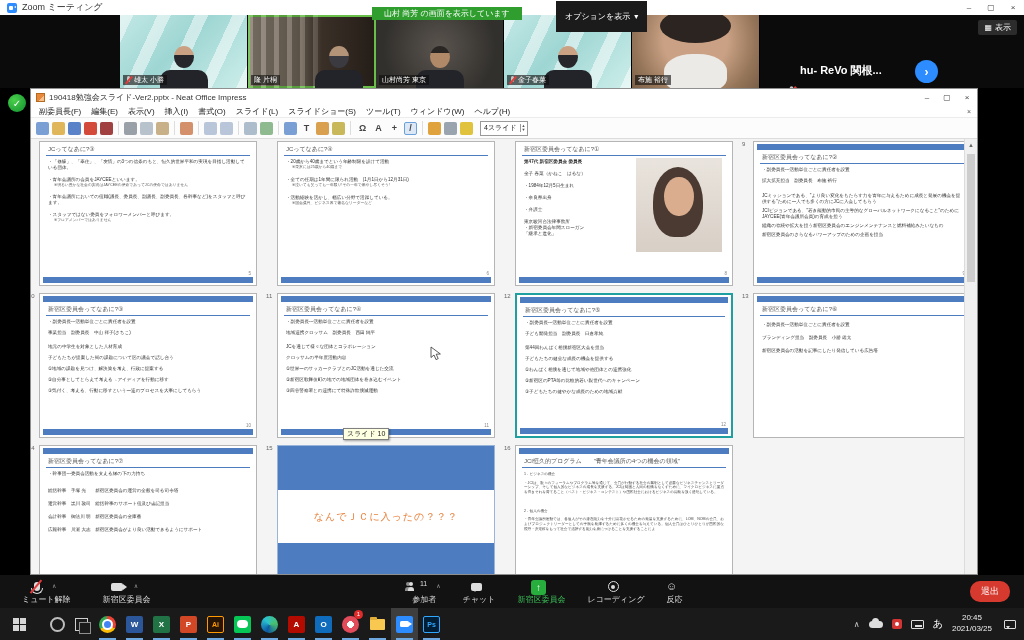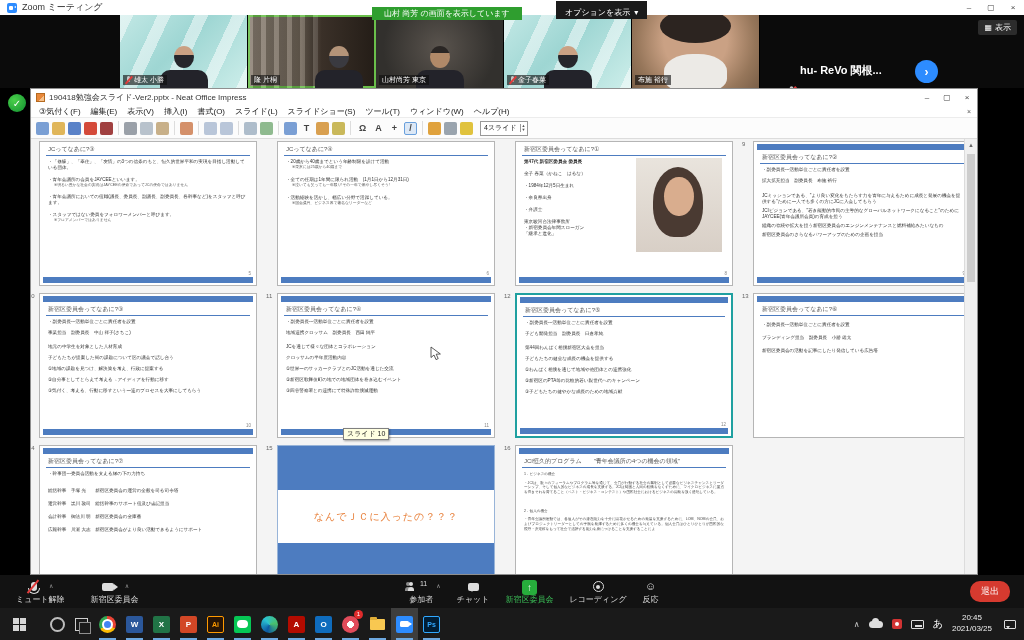--- a/index.html
+++ b/index.html
@@ -7,21 +7,21 @@
   body { position:relative; overflow:hidden; background:#000;
          font-family:"Liberation Sans","DejaVu Sans",sans-serif; }
 
   
   .ztb { position:absolute; left:0; top:0; width:1024px; height:15px; background:#fff;
          display:flex; align-items:center; font-size:9px; color:#333; z-index:30; }
   .ztb-appicon { width:10px; height:10px; border-radius:2px; background:#2d8cff; margin:0 5px 0 7px; position:relative; }
   .ztb-appicon::after { content:""; position:absolute; left:2px; top:3px; width:4px; height:4px; background:#fff; border-radius:1px; }
   .ztb-appicon::before { content:""; position:absolute; right:1px; top:3.5px; border-top:1.5px solid transparent; border-bottom:1.5px solid transparent; border-right:2.5px solid #fff; }
   .share-banner { position:absolute; left:372px; top:7px; height:13px; line-height:13px; background:#2f9e2f; color:#fff; font-size:8px; padding:0 12px; }
-  .options-btn { position:absolute; left:556px; top:1px; height:18px; line-height:13px; background:#1b1b1b; color:#fff; font-size:8px; padding:0 9px; display:flex; align-items:flex-end; gap:4px; }
+  .options-btn { position:absolute; left:556px; top:1px; height:31px; line-height:13px; background:#1b1b1b; color:#fff; font-size:8px; padding:0 9px; display:flex; align-items:center; gap:4px; }
   .wctl { position:absolute; right:0; top:0; height:15px; display:flex; }
   .wctl span { width:22px; text-align:center; font-size:8px; line-height:15px; color:#444; }
 
   
   .vstrip { position:absolute; left:0; top:15px; width:1024px; height:73px; background:#0b0b0b; }
   .tile { position:absolute; top:0; width:128px; height:73px; overflow:hidden; border-right:1px solid #000; }
   .tile.active { outline:2px solid #6abf4b; outline-offset:-2px; z-index:2; }
   .tile.jci { background:linear-gradient(135deg,#c2e8e5 0%,#9ed6d3 45%,#cdeeea 100%); }
   .tile.jci::before { content:""; position:absolute; inset:0;
         background:repeating-linear-gradient(115deg,rgba(255,255,255,.5) 0 12px,rgba(255,255,255,0) 12px 34px); }
@@ -104,21 +104,21 @@
   .green-icon { position:absolute; left:8px; top:94px; width:18px; height:18px; border-radius:50%;
                 background:radial-gradient(circle at 35% 35%,#4ad04a,#0f8f2f); color:#fff; font-size:10px;
                 display:flex; align-items:center; justify-content:center; z-index:6; }
 
   
   .zbar { position:absolute; left:0; top:575px; width:1024px; height:33px; background:#121212; color:#ccc; z-index:25; }
   .zgroup { position:absolute; top:0; height:33px; display:flex; gap:26px; align-items:center; }
   #zleft { left:16px; } #zcenter { left:402px; gap:16px; }
   .zbtn { display:flex; flex-direction:column; align-items:center; justify-content:center; position:relative; }
   .irow { display:flex; align-items:flex-start; gap:9px; height:15px; }
-  .zlbl { font-size:8px; line-height:9px; color:#ddd; white-space:nowrap; }
+  .zlbl { font-size:8px; line-height:9px; color:#ddd; white-space:nowrap;margin-left:6px; }
   .zlbl.accent { color:#3bbf57; }
   .caret { font-size:6px; color:#999; margin-top:2px; }
   .cnt { font-size:7px; color:#ddd; margin-left:-6px; }
   .ic { position:relative; height:14px; display:flex; align-items:center; justify-content:center; }
   .ic-mic-off { width:13px; }
   .micbody { position:relative; width:6px; height:9px; background:#ddd; border-radius:3px; }
   .micbody::after { content:""; position:absolute; left:-3px; bottom:-3px; width:10px; height:5px;
         border:1.2px solid #ddd; border-top:none; border-radius:0 0 6px 6px; }
   .slash { position:absolute; left:5px; top:-2px; width:1.8px; height:17px; background:#e23b3b; transform:rotate(40deg); }
   .ic-video { width:16px; }
@@ -256,21 +256,21 @@
       <span class="imp-doc-icon"></span>
       <span>190418勉強会スライド-Ver2.pptx - Neat Office Impress</span>
       <div class="imp-wctl">
         <span>–</span>
         <span>▢</span>
         <span>×</span>
       </div>
     </div>
     <div class="imp-mb">
       <span id="menus" style="display:flex">
-          <span class="mi">③気付く(F)</span>
+          <span class="mi">副委員長(F)</span>
           <span class="mi">編集(E)</span>
           <span class="mi">表示(V)</span>
           <span class="mi">挿入(I)</span>
           <span class="mi">書式(O)</span>
           <span class="mi">スライド(L)</span>
           <span class="mi">スライドショー(S)</span>
           <span class="mi">ツール(T)</span>
           <span class="mi">ウィンドウ(W)</span>
           <span class="mi">ヘルプ(H)</span>
         </span>

